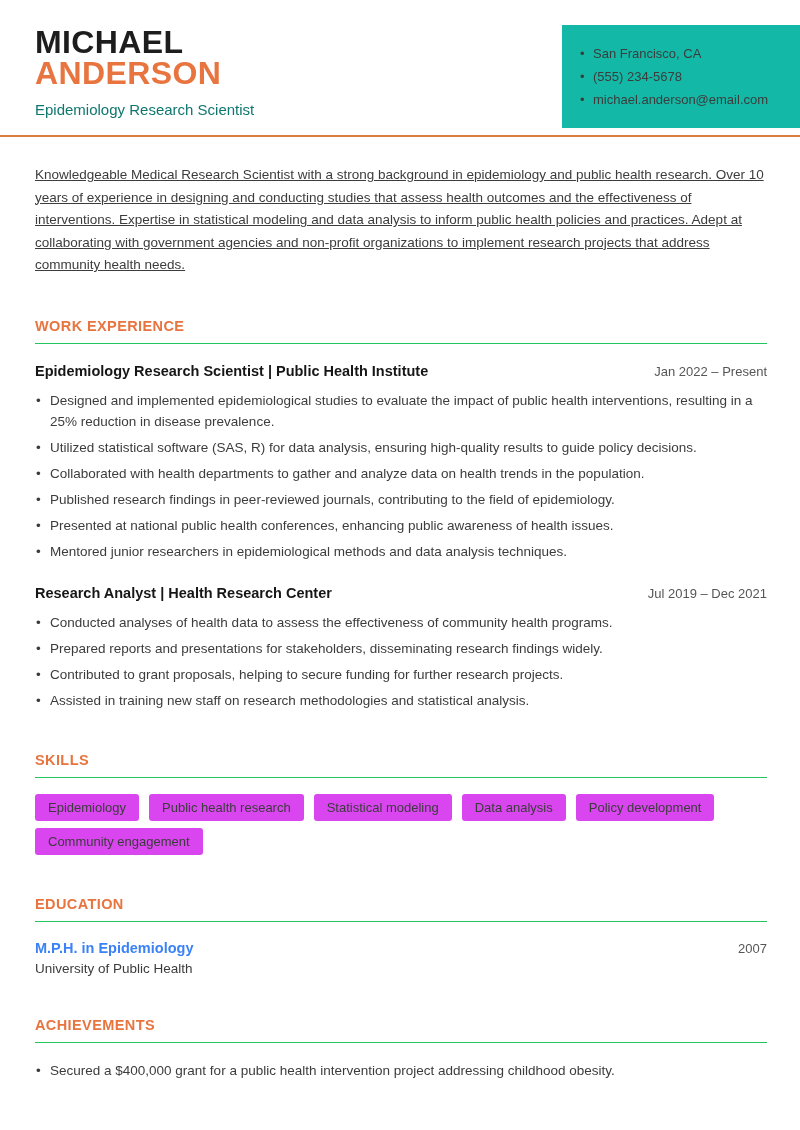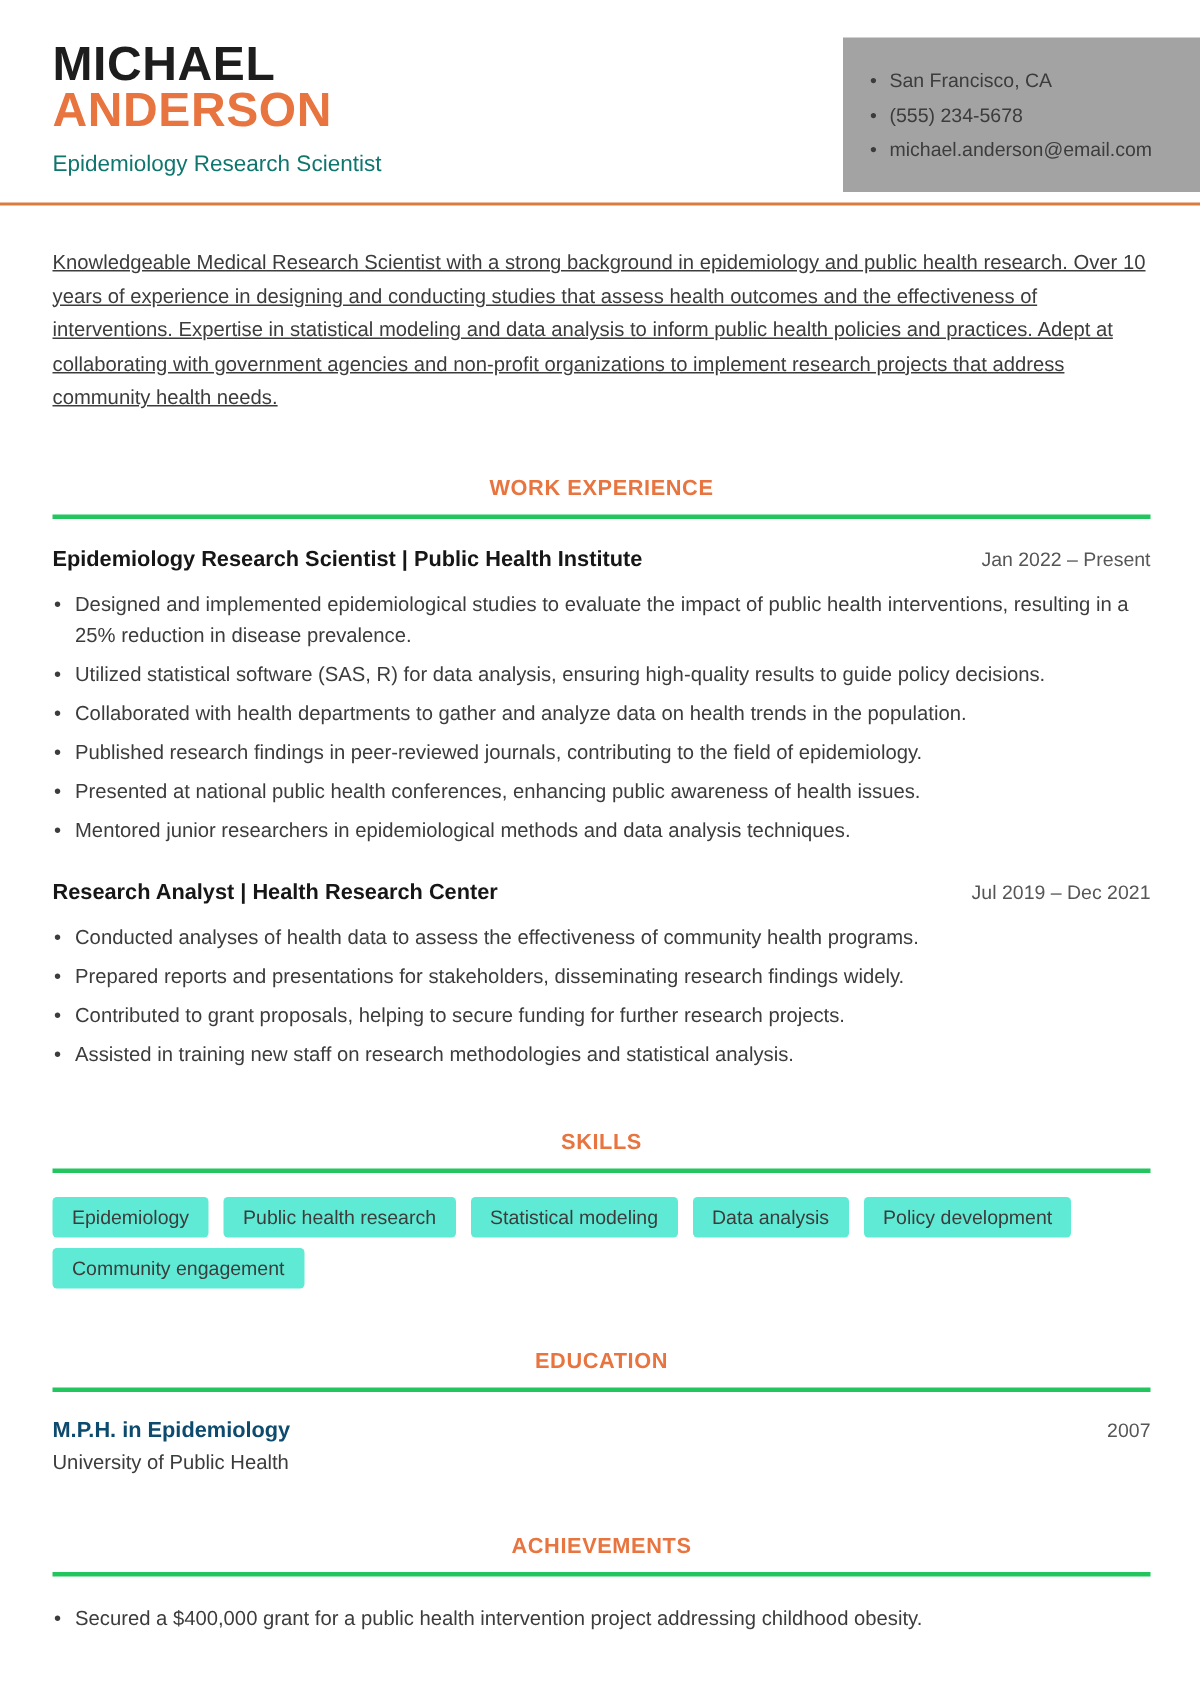--- a/index.html
+++ b/index.html
@@ -36,21 +36,21 @@
     letter-spacing: 0.4px;
     line-height: 31px;
   }
   .headline {
     margin-top: 12px;
     font-size: 15px;
     font-weight: 400;
     color: #0f766e;
   }
   .contact-card {
-    background: #a3a3a3;
+    background: #14b8a6;
     width: 238px;
     min-height: 88px;
     padding: 13px 16px 13px 18px;
   }
   .contact-list { list-style: none; }
   .contact-list li {
     position: relative;
     padding-left: 13px;
     font-size: 13px;
     color: #3c3c3c;
@@ -81,22 +81,21 @@
     text-decoration: underline;
   }
 
   .section { margin-top: 41px; }
   .section-heading {
     color: #e8743f;
     font-size: 14.5px;
     font-weight: 700;
     letter-spacing: 0.4px;
     padding-bottom: 9px;
-    border-bottom: 3px solid #22c55e;
-    text-align: center;
+    border-bottom: 1px solid #22c55e;
   }
 
   
   .job { margin-top: 19px; }
   .job + .job { margin-top: 23px; }
   .row-between {
     display: flex;
     justify-content: space-between;
     align-items: baseline;
   }
@@ -130,34 +129,34 @@
 
   
   .chips {
     display: flex;
     flex-wrap: wrap;
     gap: 7px 10px;
     margin-top: 16px;
   }
   .chip {
     display: inline-block;
-    background: #5eead4;
+    background: #d946ef;
     border-radius: 3px;
     padding: 7px 13px;
     font-size: 13px;
     color: #3c3c3c;
     line-height: 13px;
   }
 
   
   .edu-entry { margin-top: 18px; }
   .degree {
     font-size: 14.5px;
     font-weight: 700;
-    color: #0c4a6e;
+    color: #3b82f6;
   }
   .school {
     margin-top: 5px;
     font-size: 13.5px;
     color: #3c3c3c;
   }
 </style>
 </head>
 <body>
 

